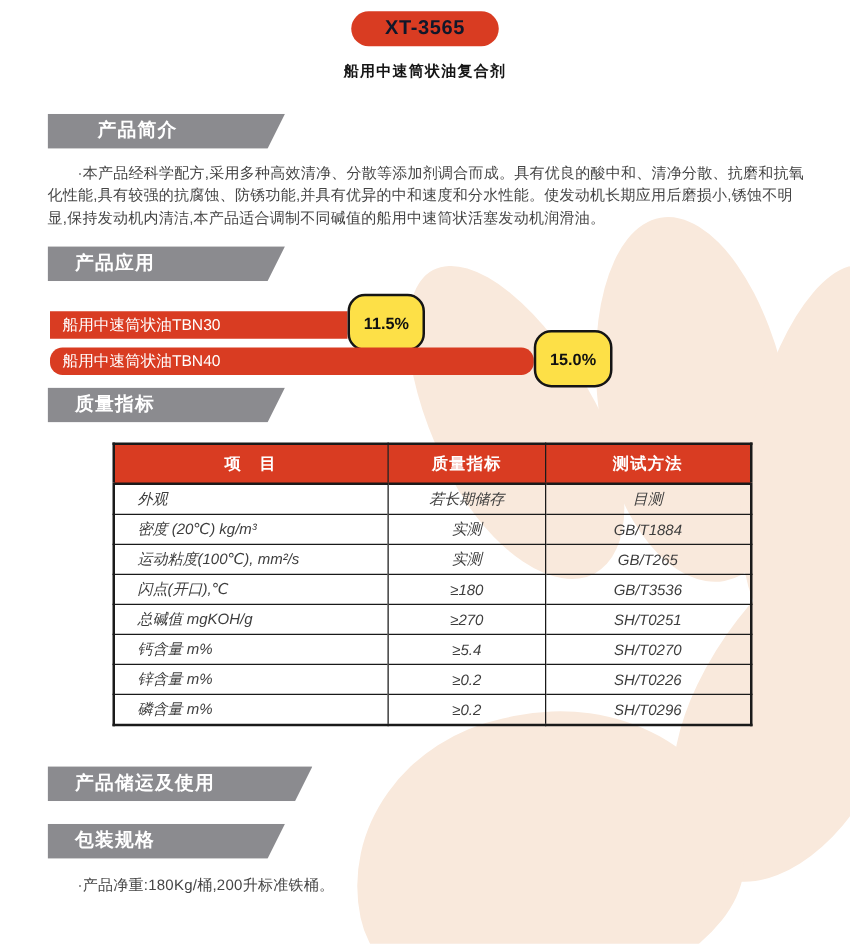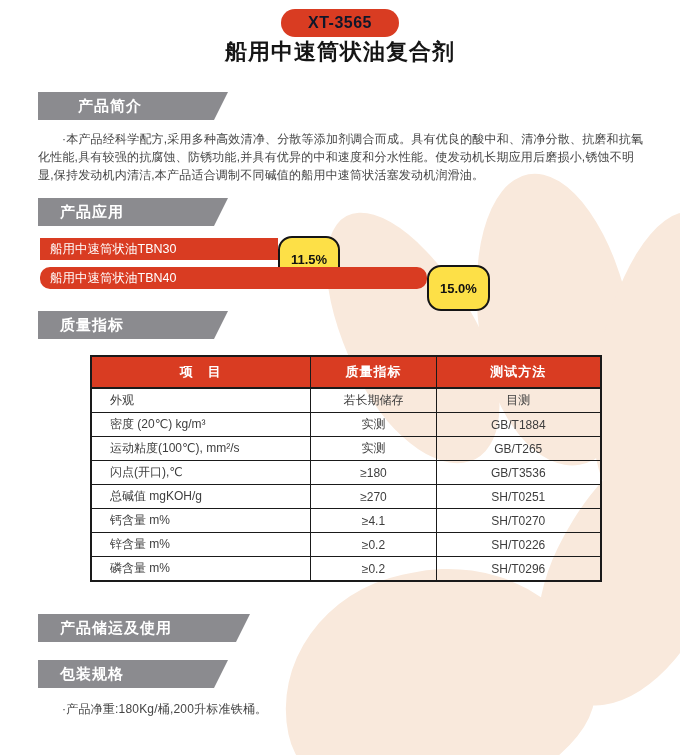--- a/index.html
+++ b/index.html
@@ -19,22 +19,22 @@
 
   .content{position:relative;z-index:1;}
 
   
   .badge-wrap{display:flex;justify-content:center;padding-top:9px;}
   .model-badge{
     background:var(--red,#d93c22);color:#0f172a;font-weight:bold;font-size:16px;
     padding:5px 27px;border-radius:16px;letter-spacing:.5px;
   }
   .page-title{
-    text-align:center;font-size:22px;font-weight:bold;color:#151515;
-    margin-top:0;letter-spacing:1px;
+    text-align:center;font-size:12px;font-weight:bold;color:#151515;
+    margin-top:12px;letter-spacing:1px;
   }
 
   
   .banner{
     background:#8b8b8f;color:#ffffff;font-weight:bold;font-size:15px;
     height:28px;line-height:28px;padding-left:22px;box-sizing:border-box;
     margin-left:38px;letter-spacing:1px;
     clip-path:polygon(0 0,100% 0,calc(100% - 14px) 100%,0 100%);
   }
   .banner.w-std{width:190px;}
@@ -49,42 +49,42 @@
   .para{
     margin:10px 36px 0 38px;font-size:12px;line-height:18px;color:#454545;
     text-indent:2em;letter-spacing:.2px;
   }
   .single-line{margin-top:12px;}
 
   
   .bars{margin:12px 0 0 40px;position:relative;width:600px;}
   .bar-row{position:relative;height:22px;margin-bottom:7px;}
   .bar-fill{
-    position:absolute;left:0;top:0;height:22px;background:var(--red,#d93c22);
+    position:absolute;left:0;top:12px;height:22px;background:var(--red,#d93c22);
     color:#fff;font-size:12.5px;line-height:22px;padding-left:10px;
     box-sizing:border-box;white-space:nowrap;
   }
   .bar-oval{
     position:absolute;top:-2px;height:22px;background:#fde047;
     border:2px solid #151515;border-radius:14px;
     display:flex;align-items:center;justify-content:center;
     font-size:13px;font-weight:bold;color:#111;padding:10px 11px;
   }
 
   
   .spec-table{
     margin:16px 0 0 90px;width:512px;border-collapse:collapse;
     border:2px solid #1a1a1a;font-size:12px;color:#3d3d3d;
     background:transparent;
   }
   .spec-table th{
     background:var(--red,#d93c22);color:#fff;font-size:13px;font-weight:bold;
     height:28px;border-bottom:2px solid #1a1a1a;letter-spacing:1px;
   }
-  .spec-table td{height:23px;border-top:1px solid #1a1a1a;padding:0;}
+  .spec-table td{height:23px;border-top:1px solid #1a1a1a;padding:0;font-style:italic;}
   .spec-table .c1{width:212px;text-align:left;padding-left:18px;}
   .spec-table .c2{width:130px;text-align:center;}
   .spec-table .c3{width:170px;text-align:center;}
   .spec-table th.c1,.spec-table td.c1{border-right:1.5px solid #1a1a1a;}
   .spec-table th.c2,.spec-table td.c2{border-right:1.5px solid #1a1a1a;}
   .spec-table th.c1{text-align:center;padding-left:0;margin-left:48px;}
 </style>
 </head>
 <body style="--red: #d93c22;">
 
@@ -147,21 +147,21 @@
         <td class="c2">≥180</td>
         <td class="c3">GB/T3536</td>
       </tr>
       <tr>
         <td class="c1">总碱值 mgKOH/g</td>
         <td class="c2">≥270</td>
         <td class="c3">SH/T0251</td>
       </tr>
       <tr>
         <td class="c1">钙含量 m%</td>
-        <td class="c2">≥4.1</td>
+        <td class="c2">≥5.4</td>
         <td class="c3">SH/T0270</td>
       </tr>
       <tr>
         <td class="c1">锌含量 m%</td>
         <td class="c2">≥0.2</td>
         <td class="c3">SH/T0226</td>
       </tr>
       <tr>
         <td class="c1">磷含量 m%</td>
         <td class="c2">≥0.2</td>

